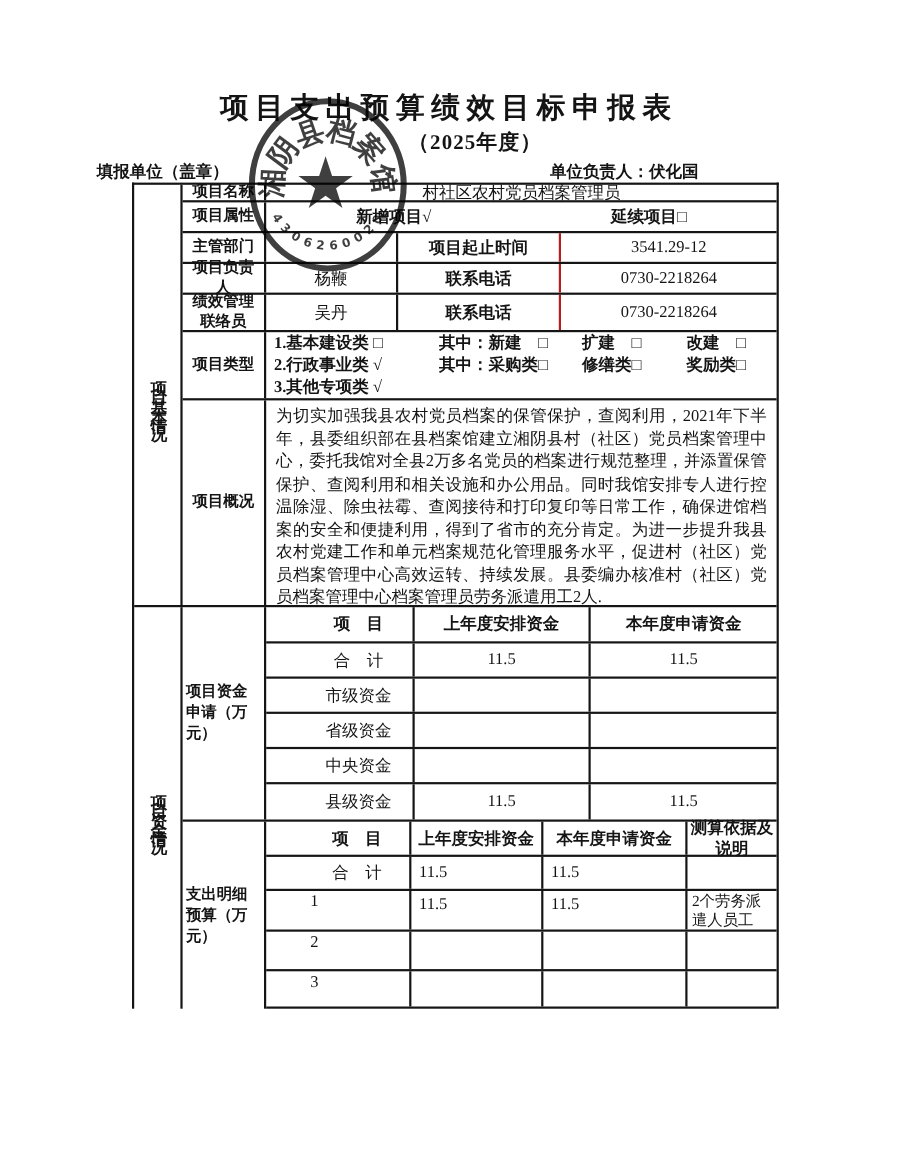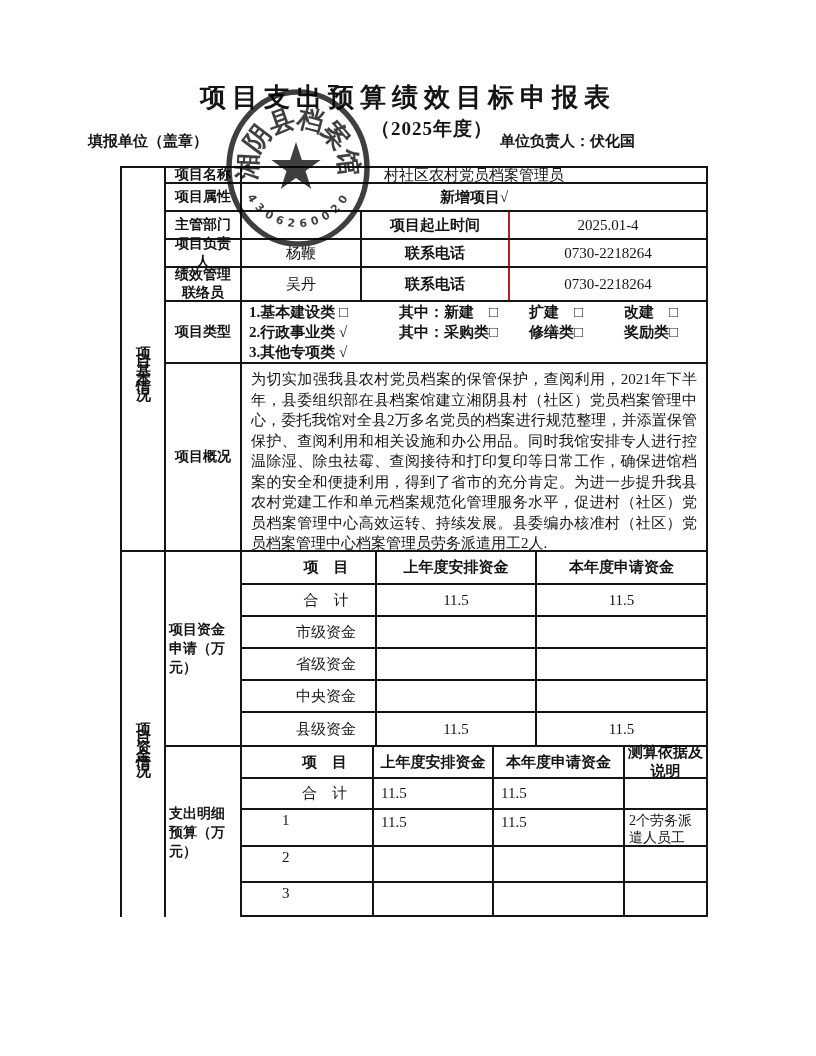--- a/index.html
+++ b/index.html
@@ -16,21 +16,21 @@
   
   .doc-title {
     position:absolute; top:80px; left:0; width:100%;
     text-align:center; font-size:26px; font-weight:bold; letter-spacing:6px;
   }
   .doc-subtitle {
     position:absolute; top:116px; left:0; width:100%;
     text-align:center; font-size:19px; font-weight:bold; letter-spacing:1px;padding-left:48px;
   }
   .info-line {
-    position:absolute; top:132px; left:88px; right:109px;
+    position:absolute; top:147px; left:88px; right:109px;
     display:flex; justify-content:space-between;
     font-size:15px; font-weight:600;
   }
   .info-right { padding-right:72px; }
 
   
   .form {
     position:absolute; left:120px; top:166px; width:588px;
     border:2px solid #151515; border-bottom:none;
     font-size:15px;
@@ -143,27 +143,28 @@
       <div class="sec-content">
 
         <div class="row h32">
           <div class="lcell">项目名称</div>
           <div class="cell crest">村社区农村党员档案管理员</div>
         </div>
 
         <div class="row h28">
           <div class="lcell">项目属性</div>
           <div class="cell half" style="font-weight:600">新增项目√</div>
+          <div class="cell half" style="font-weight:600">延续项目□</div>
         </div>
 
         <div class="row h28">
           <div class="lcell">主管部门</div>
           <div class="cell c120"></div>
           <div class="cell c135">项目起止时间</div>
-          <div class="cell crest">2025.01-4</div>
+          <div class="cell crest">3541.29-12</div>
         </div>
 
         <div class="row h28">
           <div class="lcell">项目负责人</div>
           <div class="cell c120">杨鞭</div>
           <div class="cell c135">联系电话</div>
           <div class="cell crest">0730-2218264</div>
         </div>
 
         <div class="row h34">

